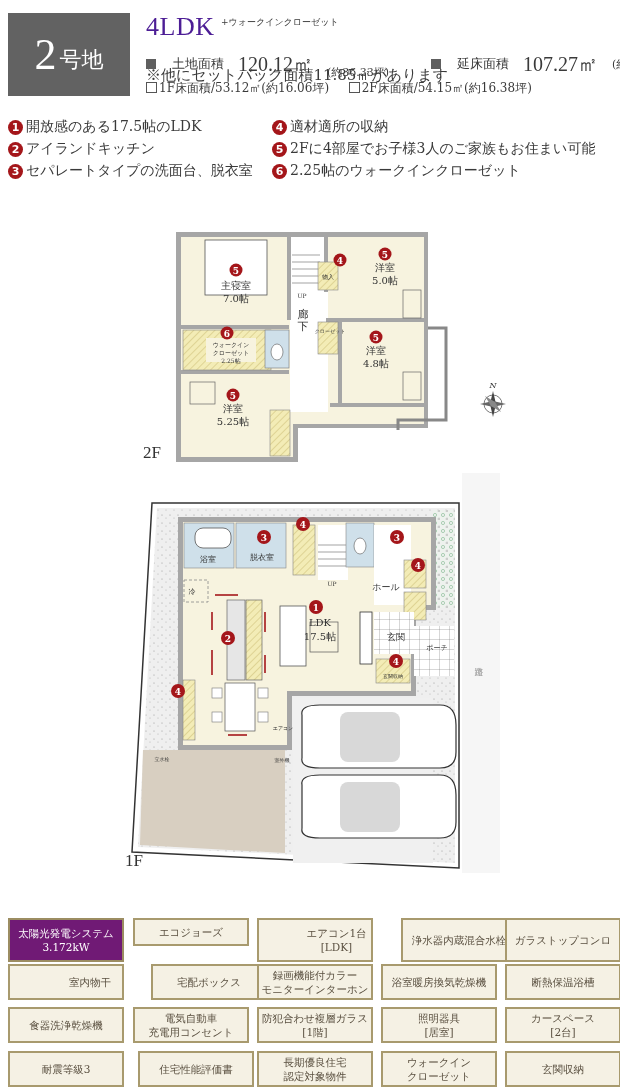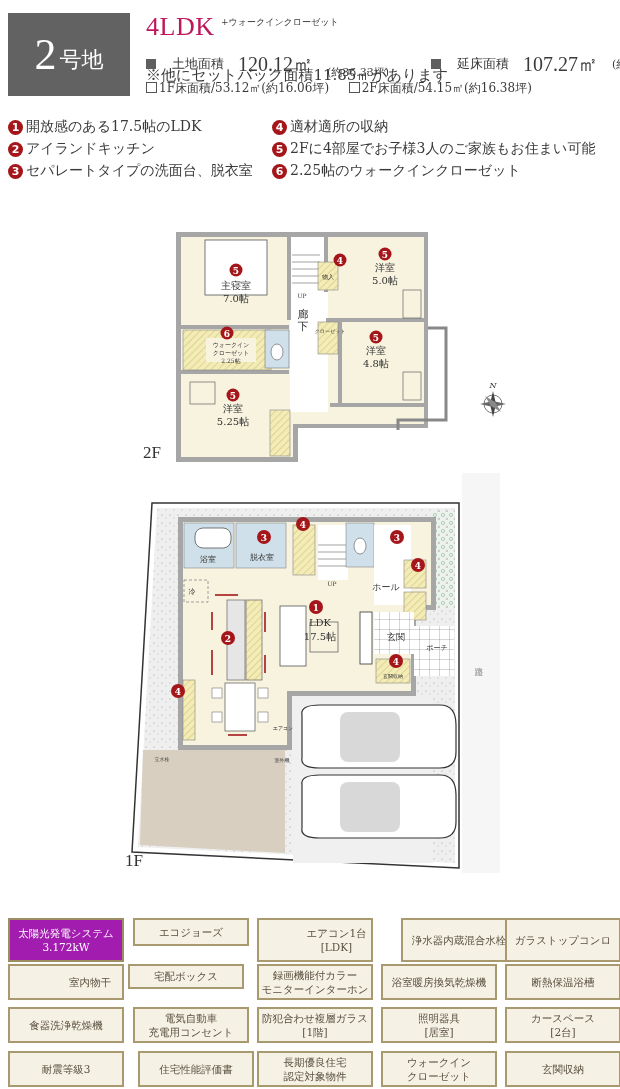--- a/index.html
+++ b/index.html
@@ -2,37 +2,37 @@
 <html><head>
 <meta charset="utf-8">
 <style>
   html,body{margin:0;padding:0;background:#fff;}
   body{width:620px;height:1089px;position:relative;overflow:hidden;font-family:"DejaVu Serif","Liberation Serif",serif;color:#3a3a3a;}
   .abs{position:absolute;}
   
   .lot-box{left:8px;top:13px;width:122px;height:83px;background:#626262;color:#fff;display:flex;align-items:center;justify-content:center;}
   .lot-num{font-size:44px;line-height:1;font-family:"Liberation Serif",serif;}
   .lot-suffix{font-size:22px;margin-left:3px;margin-top:10px;}
-  .plan-type{left:146px;top:12px;font-size:26px;font-family:"Liberation Serif",serif;letter-spacing:0.5px;color:#be185d;}
+  .plan-type{left:146px;top:12px;font-size:26px;font-family:"Liberation Serif",serif;letter-spacing:0.5px;color:#4c1d95;}
   .plan-extra{left:221px;top:16px;font-size:9px;}
   .area-row{left:146px;top:48px;font-size:13px;white-space:nowrap;display:flex;align-items:center;gap:14px;}
   .sq{display:inline-block;width:10px;height:10px;background:#5f5f5f;margin-right:2px;}
   .sq-o{display:inline-block;width:9px;height:9px;border:1px solid #555;margin-right:2px;vertical-align:-1px;}
   .big{font-size:20px;font-family:"Liberation Serif",serif;}
   .note{left:146px;top:66px;font-size:15px;}
   .floor-row{left:146px;top:80px;font-size:12px;white-space:nowrap;}
   .floor-row span.gap{display:inline-block;width:12px;}
   
   .features{left:8px;top:118px;width:610px;}
   .feat{position:absolute;font-size:14px;white-space:nowrap;display:flex;align-items:center;}
   .num{display:inline-flex;width:15px;height:15px;border-radius:50%;background:#a4161a;color:#fff;font-size:11px;font-weight:bold;align-items:center;justify-content:center;margin-right:3px;font-family:"DejaVu Sans",sans-serif;}
   .floor-label{font-size:17px;font-family:"Liberation Serif",serif;}
   
   .badge{position:absolute;width:116px;border:2px solid #a89a6e;background:#f5f1e4;box-sizing:border-box;display:flex;align-items:center;justify-content:center;text-align:center;font-size:10.5px;line-height:1.35;color:#5a5040;white-space:pre-line;}
-  .badge.hl{background:#a21caf;color:#fff;border-color:#9c8d62;}
+  .badge.hl{background:#701a75;color:#fff;border-color:#9c8d62;}
 </style>
 </head>
 <body>
 
 <div class="abs lot-box">
   <span class="lot-num">2</span>
   <span class="lot-suffix">号地</span>
 </div>
 <div class="abs plan-type">4LDK</div>
 <div class="abs plan-extra">+ウォークインクローゼット</div>
@@ -301,21 +301,21 @@
 <div>
   <div class="badge hl" style="left:8px;top:918px;height:44px;">太陽光発電システム
 3.172kW</div>
   <div class="badge" style="left:133px;top:918px;height:28px;">エコジョーズ</div>
   <div class="badge" style="left:257px;top:918px;height:44px;padding-left:43px;">エアコン1台
 [LDK]</div>
   <div class="badge" style="left:381px;top:918px;height:44px;margin-left:20px;">浄水器内蔵混合水栓</div>
   <div class="badge" style="left:505px;top:918px;height:44px;">ガラストップコンロ</div>
 
   <div class="badge" style="left:8px;top:964px;height:36px;padding-left:48px;">室内物干</div>
-  <div class="badge" style="left:128px;top:964px;height:25px;">宅配ボックス</div>
+  <div class="badge" style="left:151px;top:964px;height:36px;">宅配ボックス</div>
   <div class="badge" style="left:257px;top:964px;height:36px;">録画機能付カラー
 モニターインターホン</div>
   <div class="badge" style="left:381px;top:964px;height:36px;">浴室暖房換気乾燥機</div>
   <div class="badge" style="left:505px;top:964px;height:36px;">断熱保温浴槽</div>
 
   <div class="badge" style="left:8px;top:1007px;height:36px;">食器洗浄乾燥機</div>
   <div class="badge" style="left:133px;top:1007px;height:36px;">電気自動車
 充電用コンセント</div>
   <div class="badge" style="left:257px;top:1007px;height:36px;">防犯合わせ複層ガラス
 [1階]</div>

